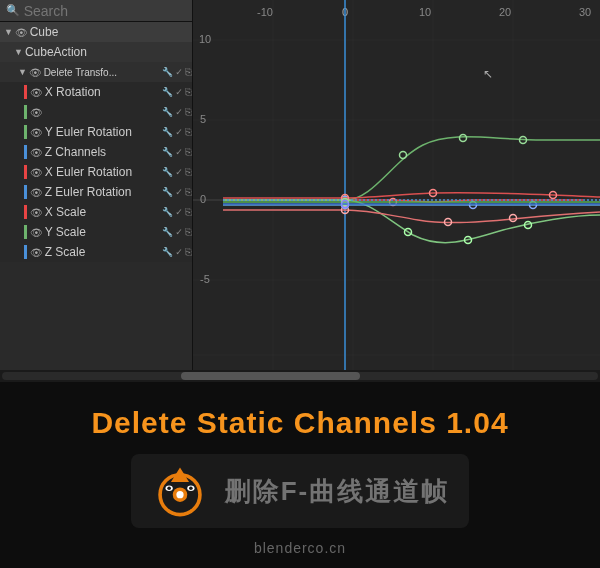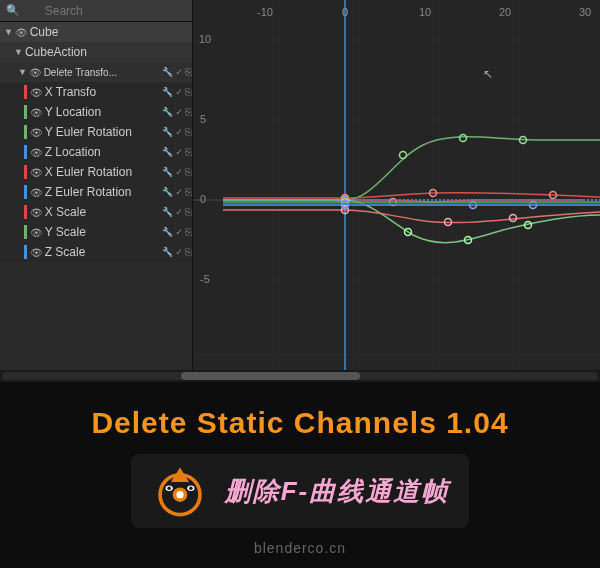--- a/index.html
+++ b/index.html
@@ -38,22 +38,21 @@
       color: #aaa;
       font-size: 11px;
       margin-right: 4px;
     }
 
     .search-input-display {
       flex: 1;
       background: transparent;
       border: none;
       color: #ccc;
-      font-size: 12px;
-      margin-left: 21px;
+      font-size: 14px;
     }
 
     .arrow-icon {
       color: #aaa;
       font-size: 10px;
     }
 
     .channel-list {
       flex: 1;
       overflow: hidden;
@@ -150,23 +149,22 @@
     .blender-logo {
       width: 58px;
       height: 58px;
       margin-right: 16px;
       flex-shrink: 0;
     }
 
     .promo-chinese {
       font-size: 26px;
       font-weight: bold;
-      color: #f9a8d4;
+      color: #737373;
       letter-spacing: 2px;
-      font-style: italic;
     }
 
     .promo-url {
       font-size: 14px;
       color: #666;
       letter-spacing: 1px;
     }
 
     
     .scrollbar-area {
@@ -226,32 +224,31 @@
         <div class="prop-icons">
           <span class="prop-icon">🔧</span>
           <span class="prop-icon">✓</span>
           <span class="prop-icon">⎘</span>
         </div>
       </div>
 
       <div class="channel-item prop-item" style="padding-left: 24px;">
         <div class="color-bar" style="background:#e84444;"></div>
         <span class="eye-icon">👁</span>
-        <span class="channel-name">X Transfo</span>
+        <span class="channel-name">X Rotation</span>
         <div class="prop-icons">
           <span class="prop-icon">🔧</span>
           <span class="prop-icon">✓</span>
           <span class="prop-icon">⎘</span>
         </div>
       </div>
 
       <div class="channel-item prop-item" style="padding-left: 24px;">
         <div class="color-bar" style="background:#6db36d;"></div>
         <span class="eye-icon">👁</span>
-        <span class="channel-name">Y Location</span>
         <div class="prop-icons">
           <span class="prop-icon">🔧</span>
           <span class="prop-icon">✓</span>
           <span class="prop-icon">⎘</span>
         </div>
       </div>
 
       <div class="channel-item prop-item" style="padding-left: 24px;">
         <div class="color-bar" style="background:#6db36d;"></div>
         <span class="eye-icon">👁</span>
@@ -259,21 +256,21 @@
         <div class="prop-icons">
           <span class="prop-icon">🔧</span>
           <span class="prop-icon">✓</span>
           <span class="prop-icon">⎘</span>
         </div>
       </div>
 
       <div class="channel-item prop-item" style="padding-left: 24px;">
         <div class="color-bar" style="background:#4a90d9;"></div>
         <span class="eye-icon">👁</span>
-        <span class="channel-name">Z Location</span>
+        <span class="channel-name">Z Channels</span>
         <div class="prop-icons">
           <span class="prop-icon">🔧</span>
           <span class="prop-icon">✓</span>
           <span class="prop-icon">⎘</span>
         </div>
       </div>
 
       <div class="channel-item prop-item" style="padding-left: 24px;">
         <div class="color-bar" style="background:#e84444;"></div>
         <span class="eye-icon">👁</span>

